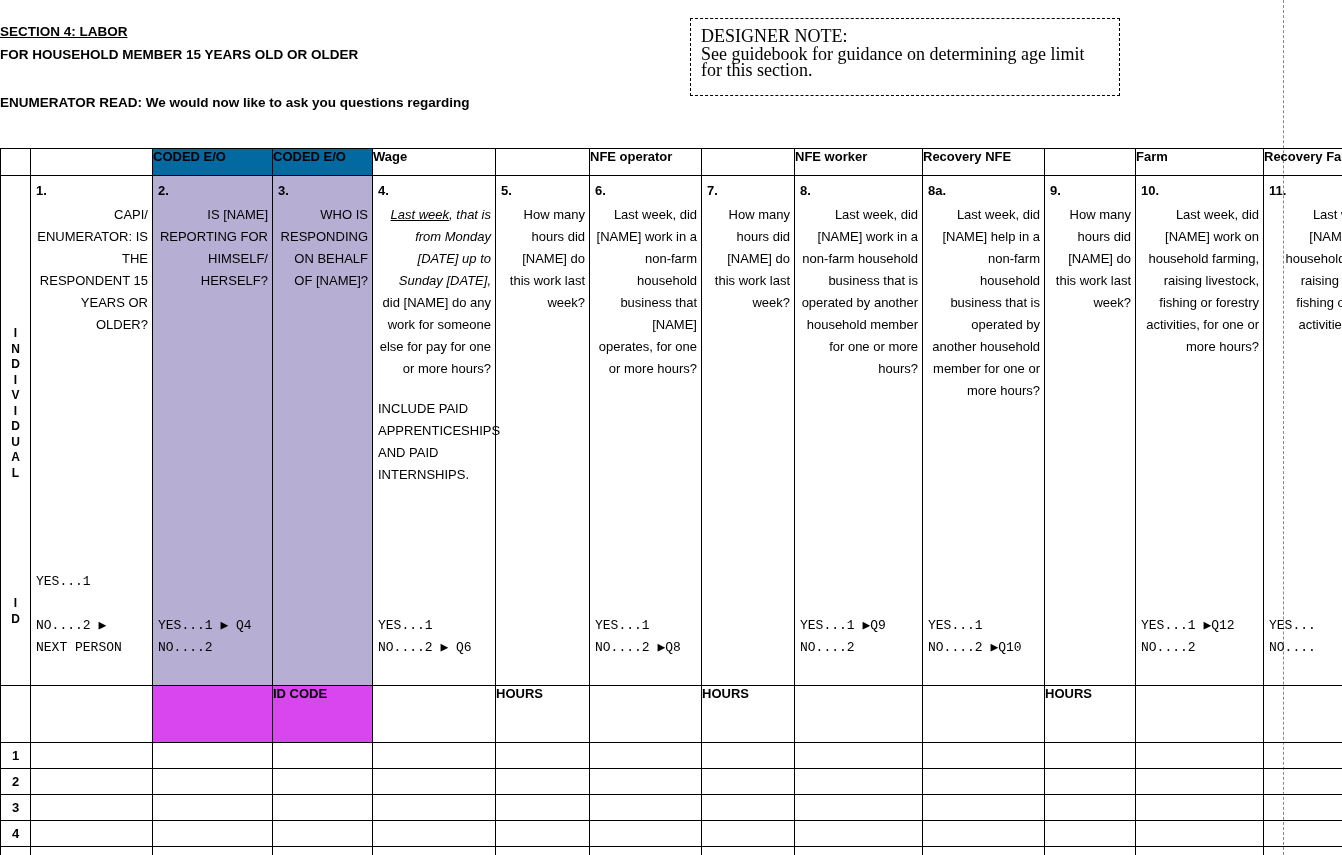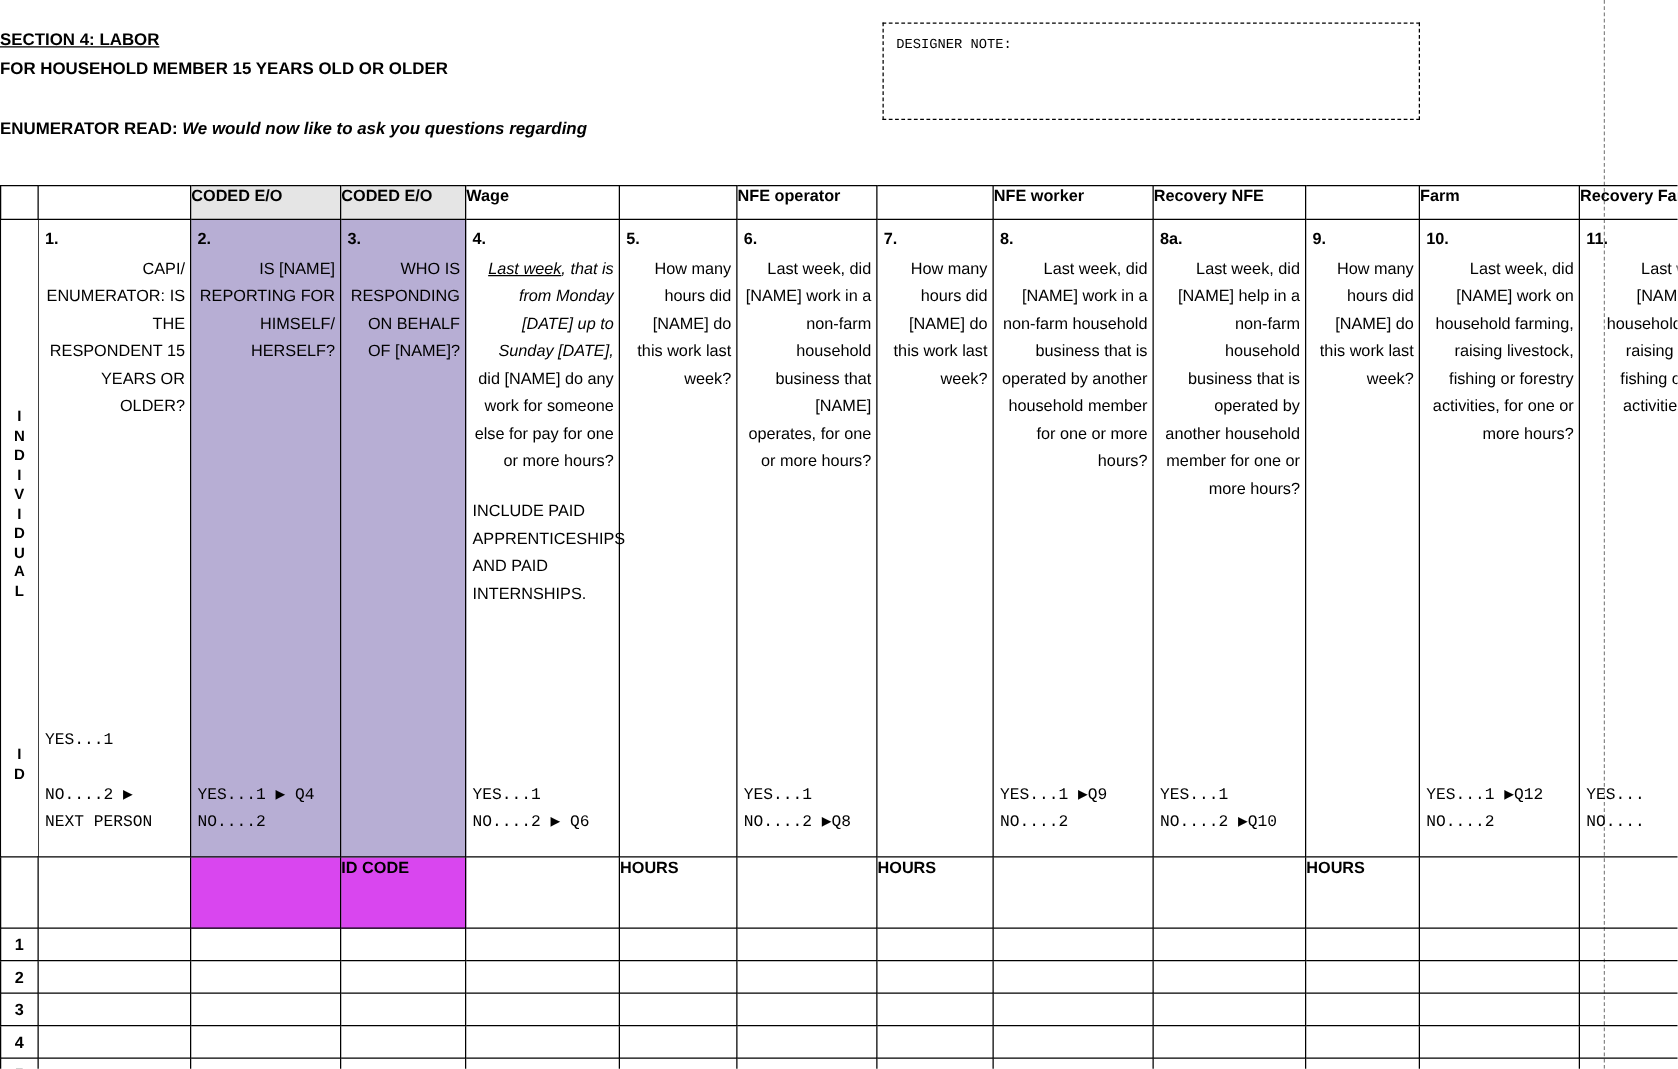--- a/index.html
+++ b/index.html
@@ -39,35 +39,34 @@
     font-weight: bold;
     font-size: 13.5px;
     margin-bottom: 31px;
   }
   .hdr-read {
     font-weight: bold;
     font-size: 13.5px;
     line-height: 20px;
   }
   .hdr-read .ital {
-    font-style: italic;
   }
 
   
   .designer-note {
     position: absolute;
-    left: 706px;
+    left: 690px;
     top: 18px;
     width: 430px;
     height: 78px;
     border: 1px dashed #000;
     box-sizing: border-box;
     padding: 9px 10px;
-    font-family: Liberation Mono, monospace;
-    font-size: 11px;
+    font-family: Liberation Serif, serif;
+    font-size: 18px;
     line-height: 16px;
   }
   .designer-note .dn-title {
     margin-bottom: 2px;
   }
 
   
   .page-edge {
     position: absolute;
     left: 1283px;
@@ -97,21 +96,21 @@
   
   .grouprow td {
     border: none;
     font-weight: bold;
     font-size: 13px;
     padding: 0 0 4px 3px;
     vertical-align: bottom;
     height: 26px;
   }
   .grouprow td.shaded {
-    background: #e5e5e5;
+    background: #0369a1;
     border: 1px solid #000;
     border-bottom: none;
   }
 
   .qcell {
     position: relative;
     height: 505px;
     padding: 4px 4px 0 5px;
     font-size: 13px;
     line-height: 22px;
@@ -131,21 +130,21 @@
   }
   .qcell .qtext .ital {
     font-style: italic;
   }
   .qcell .qinstr {
     margin-top: 18px;
   }
   .codes {
     position: absolute;
     left: 5px;
-    bottom: 16px;
+    bottom: 26px;
     font-family: "Liberation Mono", monospace;
     font-size: 13px;
     line-height: 22px;
     white-space: pre;
   }
   .codes.wide {
     right: 2px;
   }
   .shaded-col {
     background: #b7aed4;
@@ -220,20 +219,21 @@
     <div class="hdr-line1">SECTION 4: LABOR</div>
     <div class="hdr-line2">FOR HOUSEHOLD MEMBER 15 YEARS OLD OR OLDER</div>
     <div class="hdr-read">
       <span>ENUMERATOR READ:</span>
       <span class="ital">We would now like to ask you questions regarding</span><br>
     </div>
   </div>
 
   <div class="designer-note">
     <div class="dn-title">DESIGNER NOTE:</div>
+    <div>See guidebook for guidance on determining age limit for this section.</div>
   </div>
 
   <div class="page-edge"></div>
 
   <div class="tbl-wrap">
     <table class="grid">
       <colgroup>
         <col style="width:30px">
         <col style="width:122px">
         <col style="width:120px">

